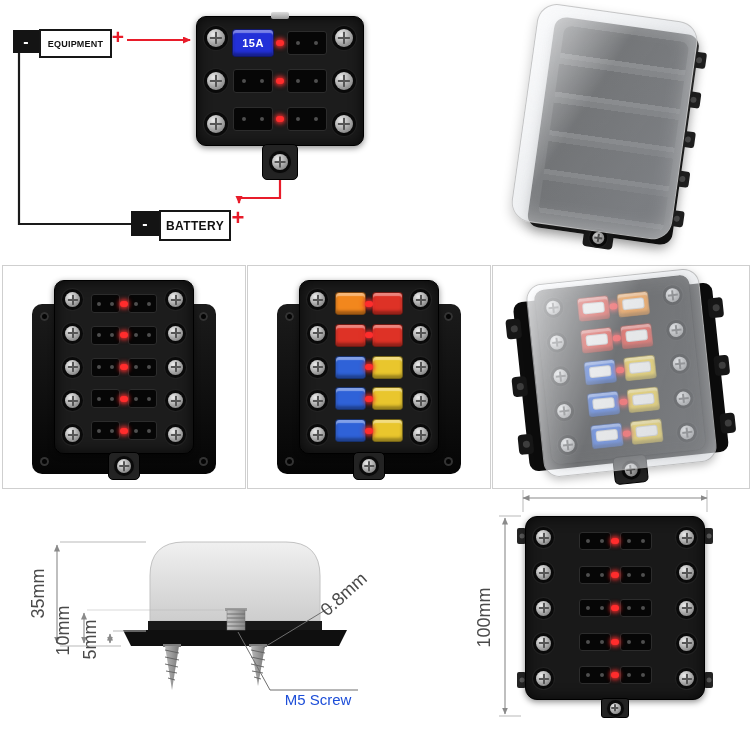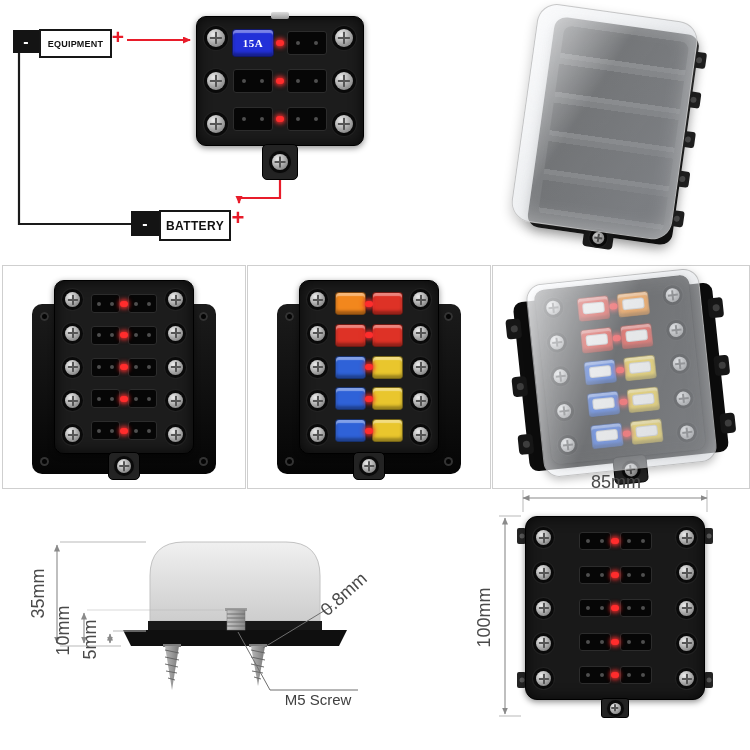--- a/index.html
+++ b/index.html
@@ -36,21 +36,21 @@
          background:#4f4f4f;top:50%;transform:translateY(-50%);}
   .slot::before{left:20%;}.slot::after{right:20%;}
   .led{position:absolute;top:calc(50% - 3px);width:6px;height:6px;border-radius:50%;z-index:3;
        background:var(--led,#ff2d2d);box-shadow:0 0 5px 1px rgba(255,45,45,.85);}
   .slot:nth-child(odd) .led{right:calc(-0.5*var(--gx,9px) - 3px);}
   .slot:nth-child(even) .led{left:calc(-0.5*var(--gx,9px) - 3px);}
   .fuse{position:absolute;left:-2px;top:-3px;right:-2px;bottom:-3px;border-radius:4px;z-index:1;
         border:1px solid rgba(0,0,0,.5);
         box-shadow:inset 0 3px 1px rgba(255,255,255,.4), inset 0 -3px 3px rgba(0,0,0,.35);}
   .fuse-labeled{background:var(--fuse-blue,#2230d8);display:flex;align-items:center;justify-content:center;
-        color:#fff;font-size:11px;font-weight:bold;letter-spacing:.5px;font-family:Liberation Serif, serif;}
+        color:#fff;font-size:11px;font-weight:bold;letter-spacing:.5px;}
   .chip{position:absolute;left:4px;right:4px;top:4px;bottom:5px;background:#f3f3f1;border-radius:2px;
         box-shadow:0 0 0 1px #c9c9c9;z-index:2;}
   .screw{width:var(--scr,16px);height:var(--scr,16px);border-radius:50%;position:relative;flex:0 0 auto;
          background:radial-gradient(circle at 35% 30%, #ececec, #9e9e9e 60%, #6d6d6d);
          box-shadow:0 0 0 3px #0a0a0a, 0 0 0 4px #222;}
   .screw::before,.screw::after{content:"";position:absolute;background:#555;left:50%;top:50%;}
   .screw::before{width:68%;height:2px;transform:translate(-50%,-50%);}
   .screw::after{height:68%;width:2px;transform:translate(-50%,-50%);}
   .fb-tab{position:absolute;top:100%;left:50%;transform:translate(-50%,-2px);width:34px;height:34px;
           background:#232323;border:1px solid #000;border-radius:5px;
@@ -114,21 +114,21 @@
   .svg-bl{position:absolute;left:0px;top:490px;}
   .svg-br{position:absolute;left:440px;top:460px;}
   .dim{stroke:#8a8a8a;stroke-width:1.1;fill:none;}
   .ext{stroke:#b9b9b9;stroke-width:1;fill:none;}
   .call{stroke:#6e6e6e;stroke-width:1;fill:none;}
   .dim-label{position:absolute;color:#4a4a4a;font-size:18px;text-align:center;white-space:nowrap;}
   .lab-35{left:14px;top:584px;width:48px;transform:rotate(-90deg);}
   .lab-10{left:40px;top:622px;width:46px;transform:rotate(-90deg);}
   .lab-5{left:72px;top:631px;width:36px;transform:rotate(-90deg);}
   .lab-08{left:316px;top:584px;width:56px;transform:rotate(-42deg);}
-  .lab-m5{left:268px;top:691px;width:100px;font-size:15px;color:#404040;}
+  .lab-m5{left:268px;top:691px;width:100px;font-size:15px;color:#1d4ed8;}
   .lab-85{left:558px;top:472px;width:116px;}
   .lab-100{left:454px;top:607px;width:60px;transform:rotate(-90deg);}
 
   .dr{position:absolute;left:523px;top:516px;width:184px;height:204px;}
   .fb-draw{left:2px;top:0px;width:180px;height:184px;--scr:15px;--sw:32px;--sh:18px;--gx:9px;--pad:13px;}
   .fb-draw .fb-body{background:#191919;border-radius:12px;}
   .fb-draw .fb-tab{width:26px;height:18px;border-radius:3px;}
   .fb-draw .fb-tab .screw{width:11px;height:11px;}
   .ear-d{position:absolute;width:9px;height:16px;background:#242424;border-radius:2px;}
   .ear-d::after{content:"";position:absolute;left:50%;top:50%;transform:translate(-50%,-50%);
@@ -490,21 +490,20 @@
 
   <svg class="svg-br" width="310" height="290" viewBox="0 0 310 290">
     <line class="ext" x1="83" y1="30" x2="83" y2="52"></line>
     <line class="ext" x1="267" y1="30" x2="267" y2="52"></line>
     <line class="dim" x1="83" y1="38" x2="267" y2="38" marker-start="url(#da)" marker-end="url(#da)"></line>
     <line class="ext" x1="59" y1="56" x2="81" y2="56"></line>
     <line class="ext" x1="59" y1="256" x2="81" y2="256"></line>
     <line class="dim" x1="65" y1="58" x2="65" y2="254" marker-start="url(#da)" marker-end="url(#da)"></line>
   </svg>
 
-  <div class="dim-label lab-85">85mm</div>
   <div class="dim-label lab-100">100mm</div>
 
   <div class="dr">
     <div class="fusebox fb-draw">
       <span class="ear-d d1"></span>
       <span class="ear-d d2"></span>
       <span class="ear-d d3"></span>
       <span class="ear-d d4"></span>
       <div class="fb-body">
         <div class="fb-col col-left">

